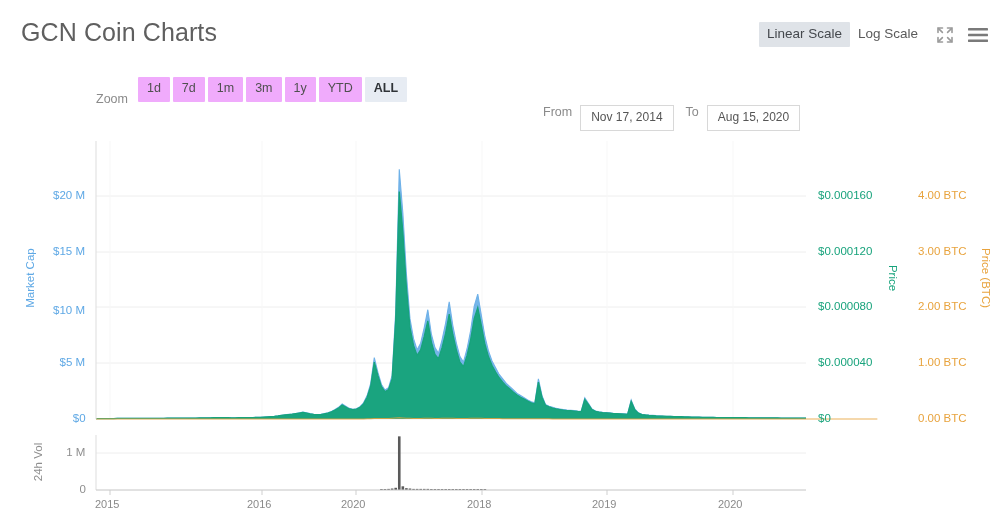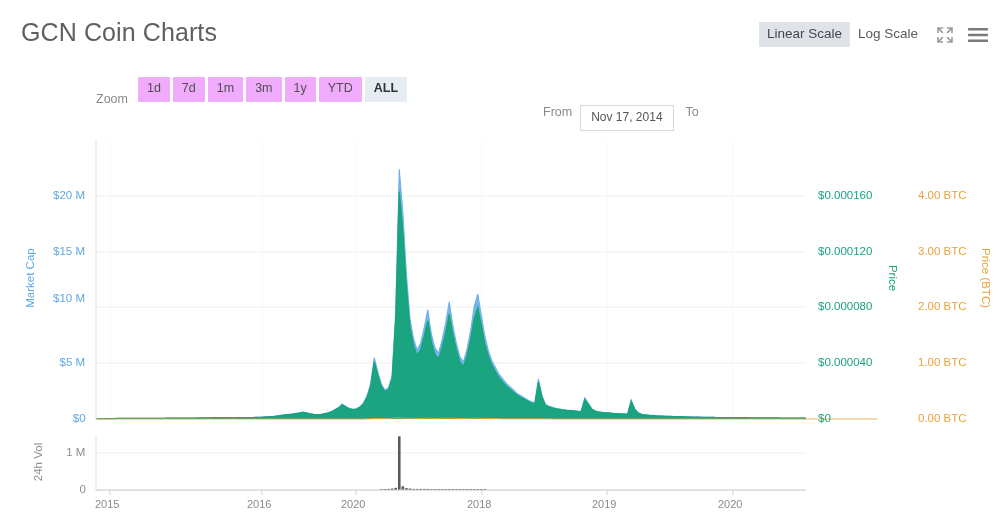--- a/index.html
+++ b/index.html
@@ -139,20 +139,21 @@
   <button class="zoom-btn">3m</button>
   <button class="zoom-btn">1y</button>
   <button class="zoom-btn">YTD</button>
   <button class="zoom-btn active">ALL</button>
 </div>
 
 <div id="date-row">
   <span class="date-label">From</span>
   <span class="date-input">Nov 17, 2014</span>
   <span class="date-label">To</span>
+  <span class="date-input">Aug 15, 2020</span>
 </div>
 
 <div id="chart-wrap">
   <svg id="main-svg" width="1002" height="402">
     <g id="grid-layer">
         <line x1="96" y1="289" x2="806" y2="289" stroke="#eeeeee" stroke-width="1"></line>
         <line x1="96" y1="233" x2="806" y2="233" stroke="#eeeeee" stroke-width="1"></line>
         <line x1="96" y1="177" x2="806" y2="177" stroke="#eeeeee" stroke-width="1"></line>
         <line x1="96" y1="122" x2="806" y2="122" stroke="#eeeeee" stroke-width="1"></line>
         <line x1="96" y1="66" x2="806" y2="66" stroke="#eeeeee" stroke-width="1"></line>
@@ -213,21 +214,21 @@
     <g id="axis-layer">
         <line x1="96" y1="11" x2="96" y2="289" stroke="#dddddd" stroke-width="1"></line>
         <line x1="96" y1="305" x2="96" y2="360" stroke="#dddddd" stroke-width="1"></line>
         <line x1="96" y1="360" x2="806" y2="360" stroke="#cccccc" stroke-width="1"></line>
       </g>
   </svg>
 
   <div id="labels-layer">
       <div class="tick-label tick-mcap" style="left: 72.8px; top: 282px;">$0</div>
       <div class="tick-label tick-mcap" style="left: 59.6px; top: 226px;">$5 M</div>
-      <div class="tick-label tick-mcap" style="left: 53px; top: 162px;">$10 M</div>
+      <div class="tick-label tick-mcap" style="left: 53px; top: 174px;">$10 M</div>
       <div class="tick-label tick-mcap" style="left: 53px; top: 115px;">$15 M</div>
       <div class="tick-label tick-mcap" style="left: 53px; top: 59px;">$20 M</div>
       <div class="tick-label tick-price" style="left: 818px; top: 282px;">$0</div>
       <div class="tick-label tick-price" style="left: 818px; top: 226px;">$0.000040</div>
       <div class="tick-label tick-price" style="left: 818px; top: 170px;">$0.000080</div>
       <div class="tick-label tick-price" style="left: 818px; top: 115px;">$0.000120</div>
       <div class="tick-label tick-price" style="left: 818px; top: 59px;">$0.000160</div>
       <div class="tick-label tick-btc" style="left: 918px; top: 282px; text-align: right;">0.00 BTC</div>
       <div class="tick-label tick-btc" style="left: 918px; top: 226px;">1.00 BTC</div>
       <div class="tick-label tick-btc" style="left: 918px; top: 170px;">2.00 BTC</div>

